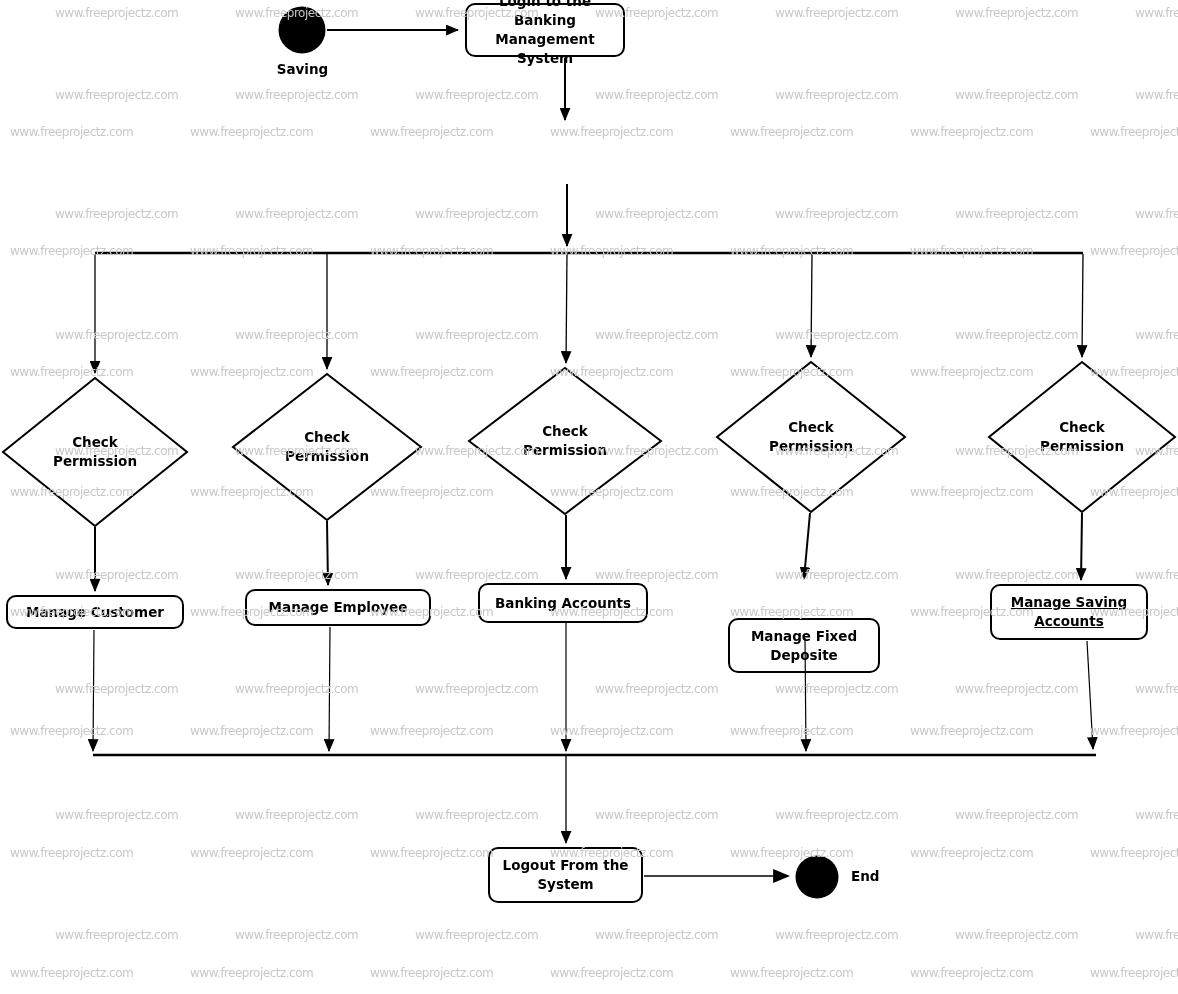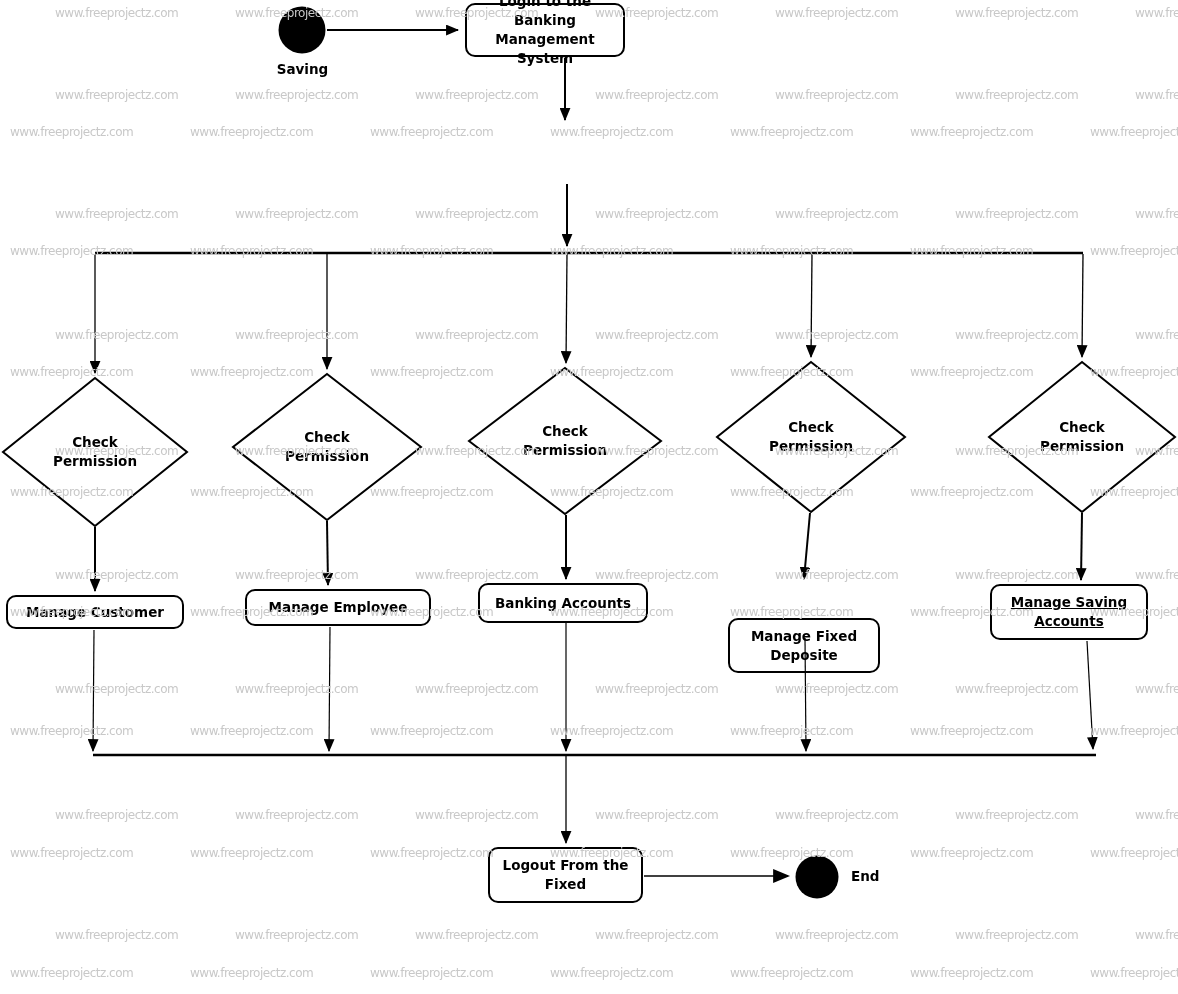--- a/index.html
+++ b/index.html
@@ -77,21 +77,21 @@
 
   <div class="slabel" style="left:270px;top:61px;width:65px;">Saving</div>
   <div class="slabel" style="left:851px;top:868px;width:60px;text-align:left;">End</div>
 
   <div class="box" style="left:465px;top:3px;width:160px;height:54px;">Login to the Banking Management System</div>
   <div class="box" style="left:6px;top:595px;width:178px;height:34px;">Manage Customer</div>
   <div class="box" style="left:245px;top:589px;width:186px;height:37px;">Manage Employee</div>
   <div class="box" style="left:478px;top:583px;width:170px;height:40px;">Banking Accounts</div>
   <div class="box" style="left:728px;top:583px;width:152px;height:55px;margin-top:35px;">Manage Fixed Deposite</div>
   <div class="box" style="left:990px;top:584px;width:158px;height:56px;text-decoration:underline;">Manage Saving Accounts</div>
-  <div class="box" style="left:488px;top:847px;width:155px;height:56px;">Logout From the Fixed</div>
+  <div class="box" style="left:488px;top:847px;width:155px;height:56px;">Logout From the System</div>
 
   <div class="dlabel" style="left:30px;top:432px;width:130px;height:40px;">Check Permission</div>
   <div class="dlabel" style="left:262px;top:427px;width:130px;height:40px;">Check Permission</div>
   <div class="dlabel" style="left:500px;top:421px;width:130px;height:40px;">Check Permission</div>
   <div class="dlabel" style="left:746px;top:417px;width:130px;height:40px;">Check Permission</div>
   <div class="dlabel" style="left:1017px;top:417px;width:130px;height:40px;">Check Permission</div>
 
 
   <div id="wm-layer">
       <span class="wm" style="left: 55px; top: 6px; color: rgb(200, 200, 200);">www.freeprojectz.com</span>

